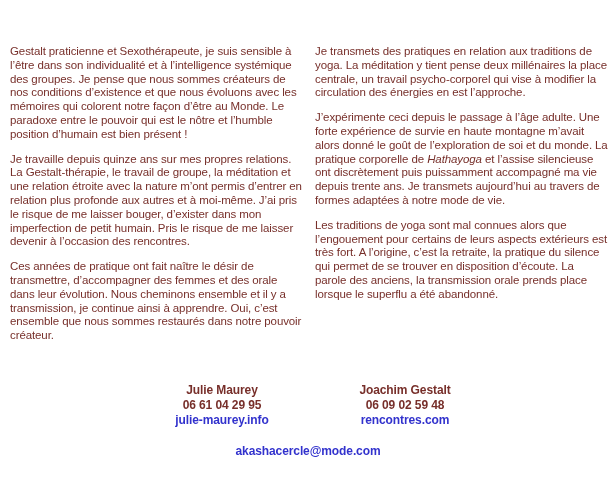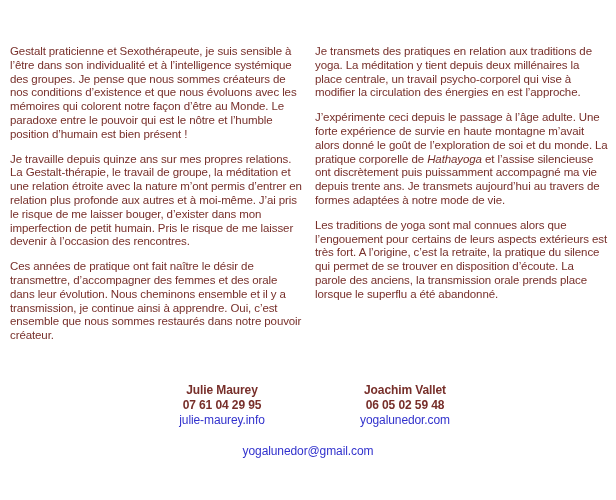--- a/index.html
+++ b/index.html
@@ -53,21 +53,21 @@
     font-weight: bold;
     font-size: 12px;
     line-height: 15px;
     letter-spacing: -0.1px;
   }
   .contact-card.julie { left: 115px; }
   .contact-card.joachim { left: 298px; }
   a.site-link, a.email-link {
     color: #3232cd;
     text-decoration: none;
-    font-weight: normal;
+    font-weight: bold;
     cursor: pointer;
   }
   .email-row {
     position: absolute;
     top: 444px;
     left: 0;
     width: 616px;
     text-align: center;
     font-size: 12px;
     letter-spacing: -0.1px;
@@ -80,40 +80,40 @@
 
   <div class="columns">
 
     <div class="col">
       <p>Gestalt praticienne et Sexothérapeute, je suis sensible à l’être dans son individualité et à l’intelligence systémique des groupes. Je pense que nous sommes créateurs de nos conditions d’existence et que nous évoluons avec les mémoires qui colorent notre façon d’être au Monde. Le paradoxe entre le pouvoir qui est le nôtre et l’humble position d’humain est bien présent !</p>
       <p>Je travaille depuis quinze ans sur mes propres relations. La Gestalt-thérapie, le travail de groupe, la méditation et une relation étroite avec la nature m’ont permis d’entrer en relation plus profonde aux autres et à moi-même. J’ai pris le risque de me laisser bouger, d’exister dans mon imperfection de petit humain. Pris le risque de me laisser devenir à l’occasion des rencontres.</p>
       <p>Ces années de pratique ont fait naître le désir de transmettre, d’accompagner des femmes et des orale dans leur évolution. Nous cheminons ensemble et il y a transmission, je continue ainsi à apprendre. Oui, c’est ensemble que nous sommes restaurés dans notre pouvoir créateur.</p>
     </div>
 
     <div class="col">
-      <p>Je transmets des pratiques en relation aux traditions de yoga. La méditation y tient depuis deux millénaires la place centrale, un travail psycho-corporel qui vise à modifier la circulation des énergies en est l’approche.</p>
+      <p>Je transmets des pratiques en relation aux traditions de yoga. La méditation y tient pense deux millénaires la place centrale, un travail psycho-corporel qui vise à modifier la circulation des énergies en est l’approche.</p>
       <p><span>J’expérimente ceci depuis le passage à l’âge adulte. Une forte expérience de survie en haute montagne m’avait alors donné le goût de l’exploration de soi et du monde. La pratique corporelle de </span><em>Hathayoga</em><span> et l’assise silencieuse ont discrètement puis puissamment accompagné ma vie depuis trente ans. Je transmets aujourd’hui au travers de formes adaptées à notre mode de vie.</span></p>
       <p>Les traditions de yoga sont mal connues alors que l’engouement pour certains de leurs aspects extérieurs est très fort. A l’origine, c’est la retraite, la pratique du silence qui permet de se trouver en disposition d’écoute. La parole des anciens, la transmission orale prends place lorsque le superflu a été abandonné.</p>
     </div>
 
   </div>
 
   <div class="contact-section">
 
     <div class="contact-card julie">
       <div>Julie Maurey</div>
-      <div>07 61 04 29 95</div>
+      <div>06 61 04 29 95</div>
       <div><a class="site-link">julie-maurey.info</a></div>
     </div>
 
     <div class="contact-card joachim">
-      <div>Joachim Vallet</div>
-      <div>06 05 02 59 48</div>
-      <div><a class="site-link">yogalunedor.com</a></div>
+      <div>Joachim Gestalt</div>
+      <div>06 09 02 59 48</div>
+      <div><a class="site-link">rencontres.com</a></div>
     </div>
 
   </div>
 
   <div class="email-row">
-    <a class="email-link">yogalunedor@gmail.com</a>
+    <a class="email-link">akashacercle@mode.com</a>
   </div>
 
 </div>
 
 </body></html>

